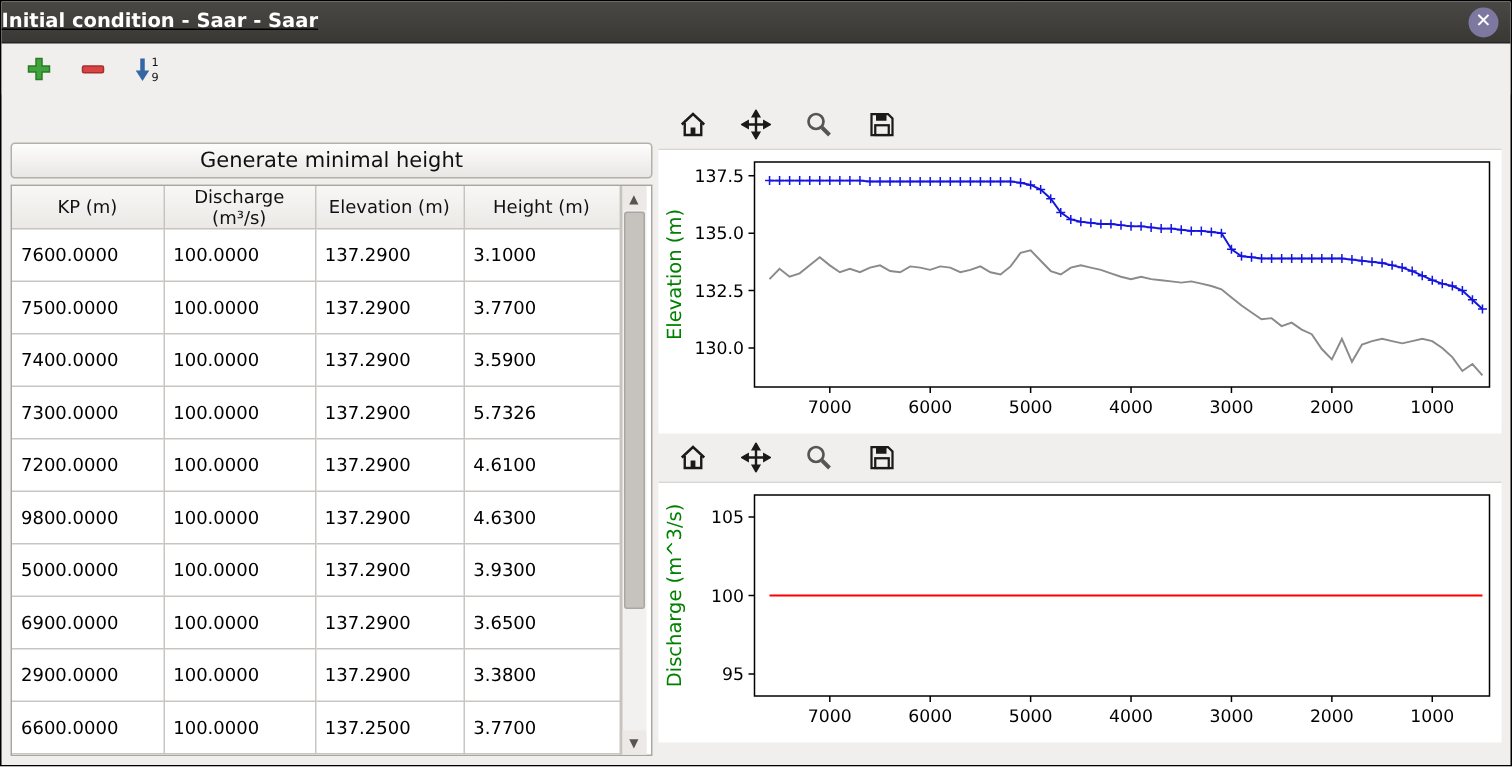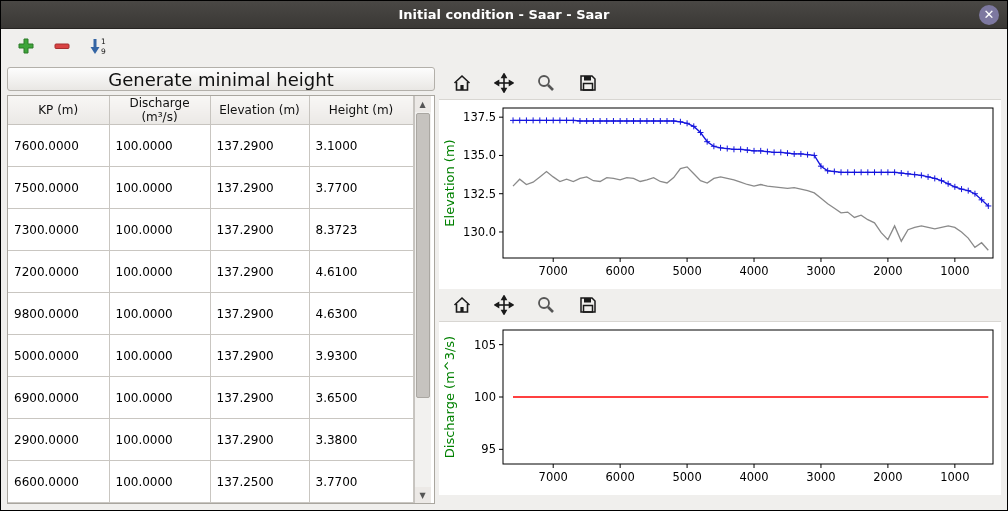--- a/index.html
+++ b/index.html
@@ -14,22 +14,23 @@
     border:1px solid #000;
     background:#f0efed;
     display:flex; flex-direction:column;
     overflow:hidden;
   }
   
   .titlebar {
     height:28px; flex:0 0 28px;
     background:linear-gradient(#4a4845,#3a3835);
     border-bottom:1px solid #262422;
-    display:flex; align-items:center; justify-content:center;
+    display:flex; align-items:center; 
     position:relative;
+    text-decoration:underline;
   }
   .titlebar .title { color:#fff; font-weight:bold; font-size:13px; }
   .close-btn {
     position:absolute; right:8px; top:4px;
     width:20px; height:20px; border-radius:50%;
     background:#7d78a0;
     color:#fff; font-size:13px; line-height:19px; text-align:center;
     cursor:pointer;
   }
   
@@ -41,22 +42,23 @@
   }
   .tool-ico { width:22px; height:22px; display:flex; align-items:center; justify-content:center; cursor:pointer; }
   
   .content { flex:1; display:flex; padding:4px 6px 6px 6px; gap:4px; }
   .left-panel { width:428px; flex:0 0 428px; display:flex; flex-direction:column; }
   .btn-row { display:flex; gap:4px; margin-bottom:4px; }
   .btn-row button {
     flex:1; height:24px;
     background:linear-gradient(#fdfdfd,#e9e7e4);
     border:1px solid #b3b0aa; border-radius:3px;
-    font-family:inherit; font-size:18px; color:#101010;
+    font-family:inherit; font-size:14px; color:#101010;
     cursor:pointer;
+    margin-top:28px;
   }
   
   .table-wrap { display:flex; flex:1; border:1px solid #a9a69f; background:#fff; }
   table { border-collapse:collapse; table-layout:fixed; width:405px; }
   th {
     height:23px; font-weight:normal; font-size:12px;
     background:linear-gradient(#f8f7f5,#ebe9e6);
     border:1px solid #c7c4bf; border-top:none;
     text-align:center; color:#111;
   }
@@ -156,24 +158,30 @@
                 <td>137.2900</td>
                 <td>3.1000</td>
               </tr>
               <tr>
                 <td>7500.0000</td>
                 <td>100.0000</td>
                 <td>137.2900</td>
                 <td>3.7700</td>
               </tr>
               <tr>
+                <td>7400.0000</td>
+                <td>100.0000</td>
+                <td>137.2900</td>
+                <td>3.5900</td>
+              </tr>
+              <tr>
                 <td>7300.0000</td>
                 <td>100.0000</td>
                 <td>137.2900</td>
-                <td>8.3723</td>
+                <td>5.7326</td>
               </tr>
               <tr>
                 <td>7200.0000</td>
                 <td>100.0000</td>
                 <td>137.2900</td>
                 <td>4.6100</td>
               </tr>
               <tr>
                 <td>9800.0000</td>
                 <td>100.0000</td>

